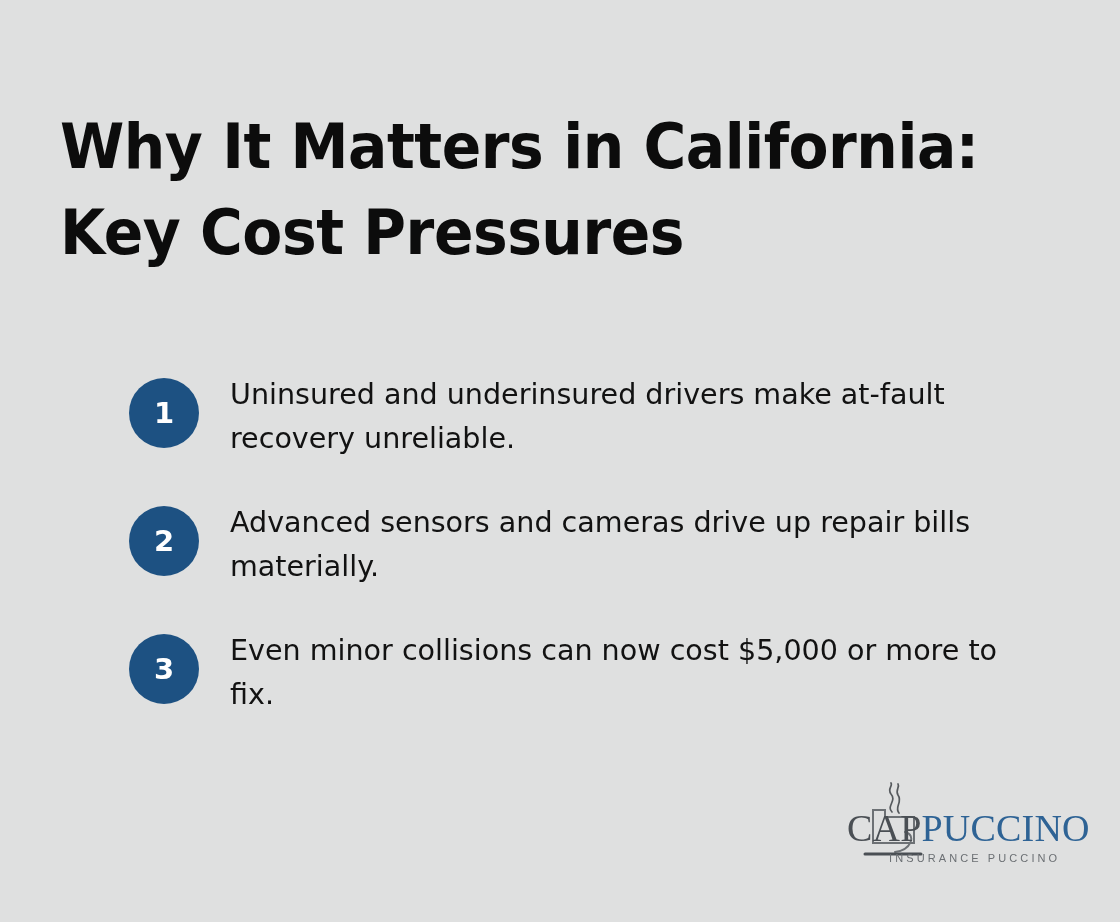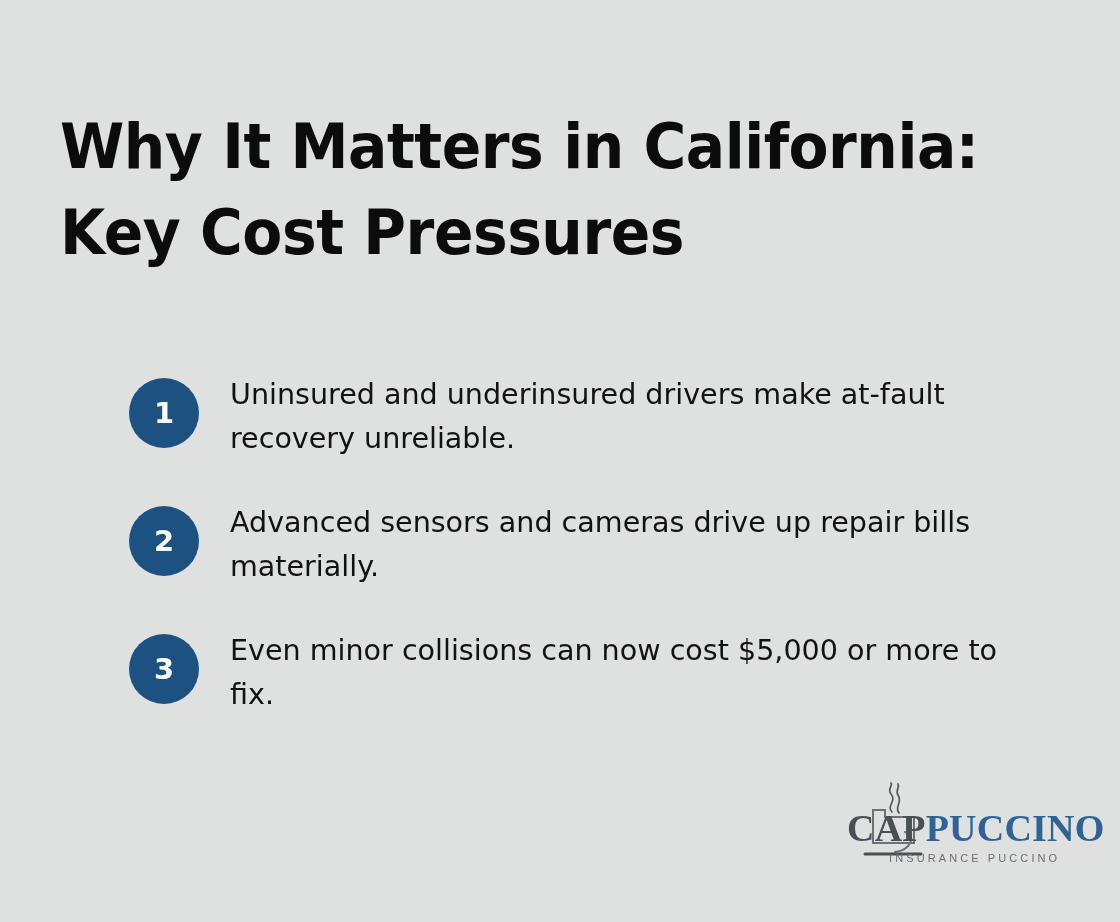--- a/index.html
+++ b/index.html
@@ -96,21 +96,21 @@
     top: 0;
     width: 230px;
     height: 92px;
   }
   .logo-word {
     position: absolute;
     left: 2px;
     top: 27px;
     width: 226px;
     font-family: "Liberation Serif", serif;
-    font-weight: 700;
+    font-weight: 400;
     font-size: 38px;
     line-height: 38px;
     letter-spacing: 0.2px;
     white-space: nowrap;
   }
   .logo-word .seg-dark { color: #4a4f54; }
   .logo-word .seg-blue { color: #2e6395; }
   .logo-sub {
     position: absolute;
     left: 44px;

